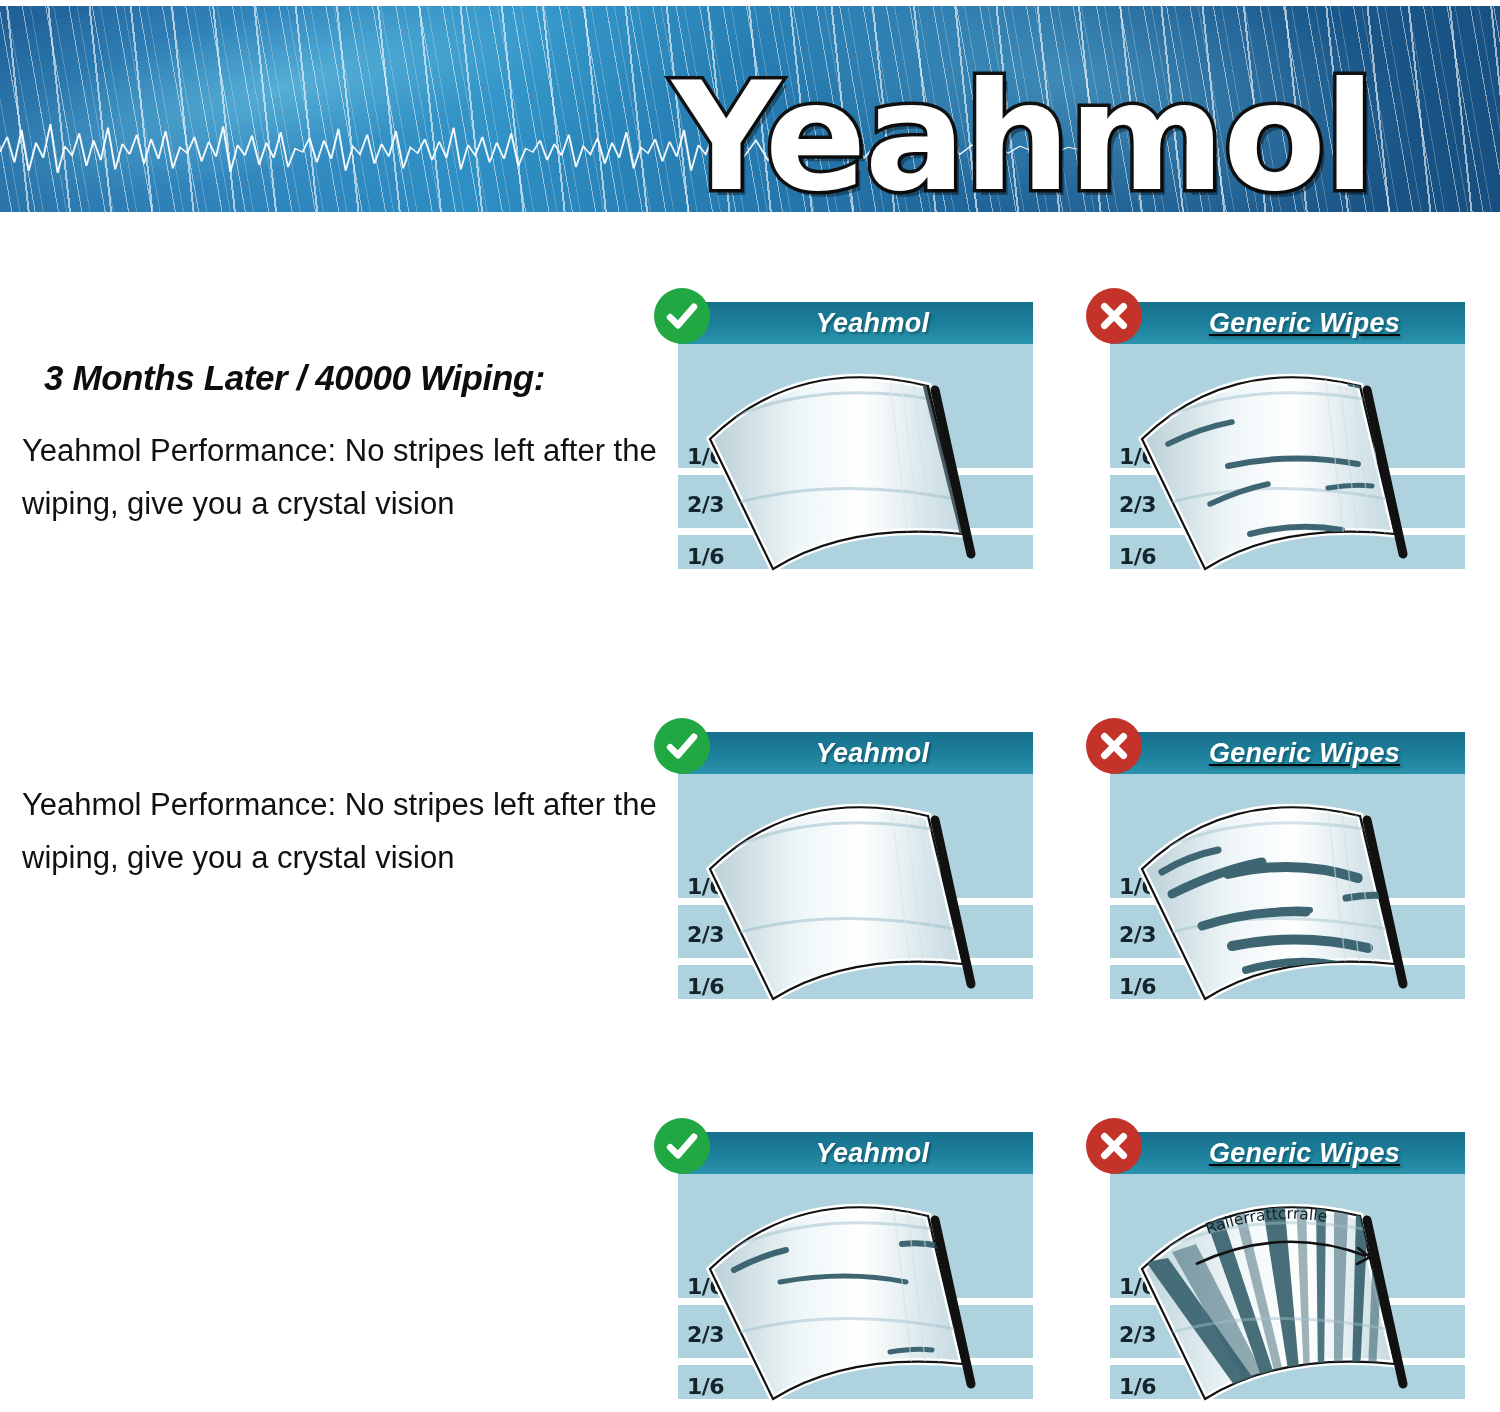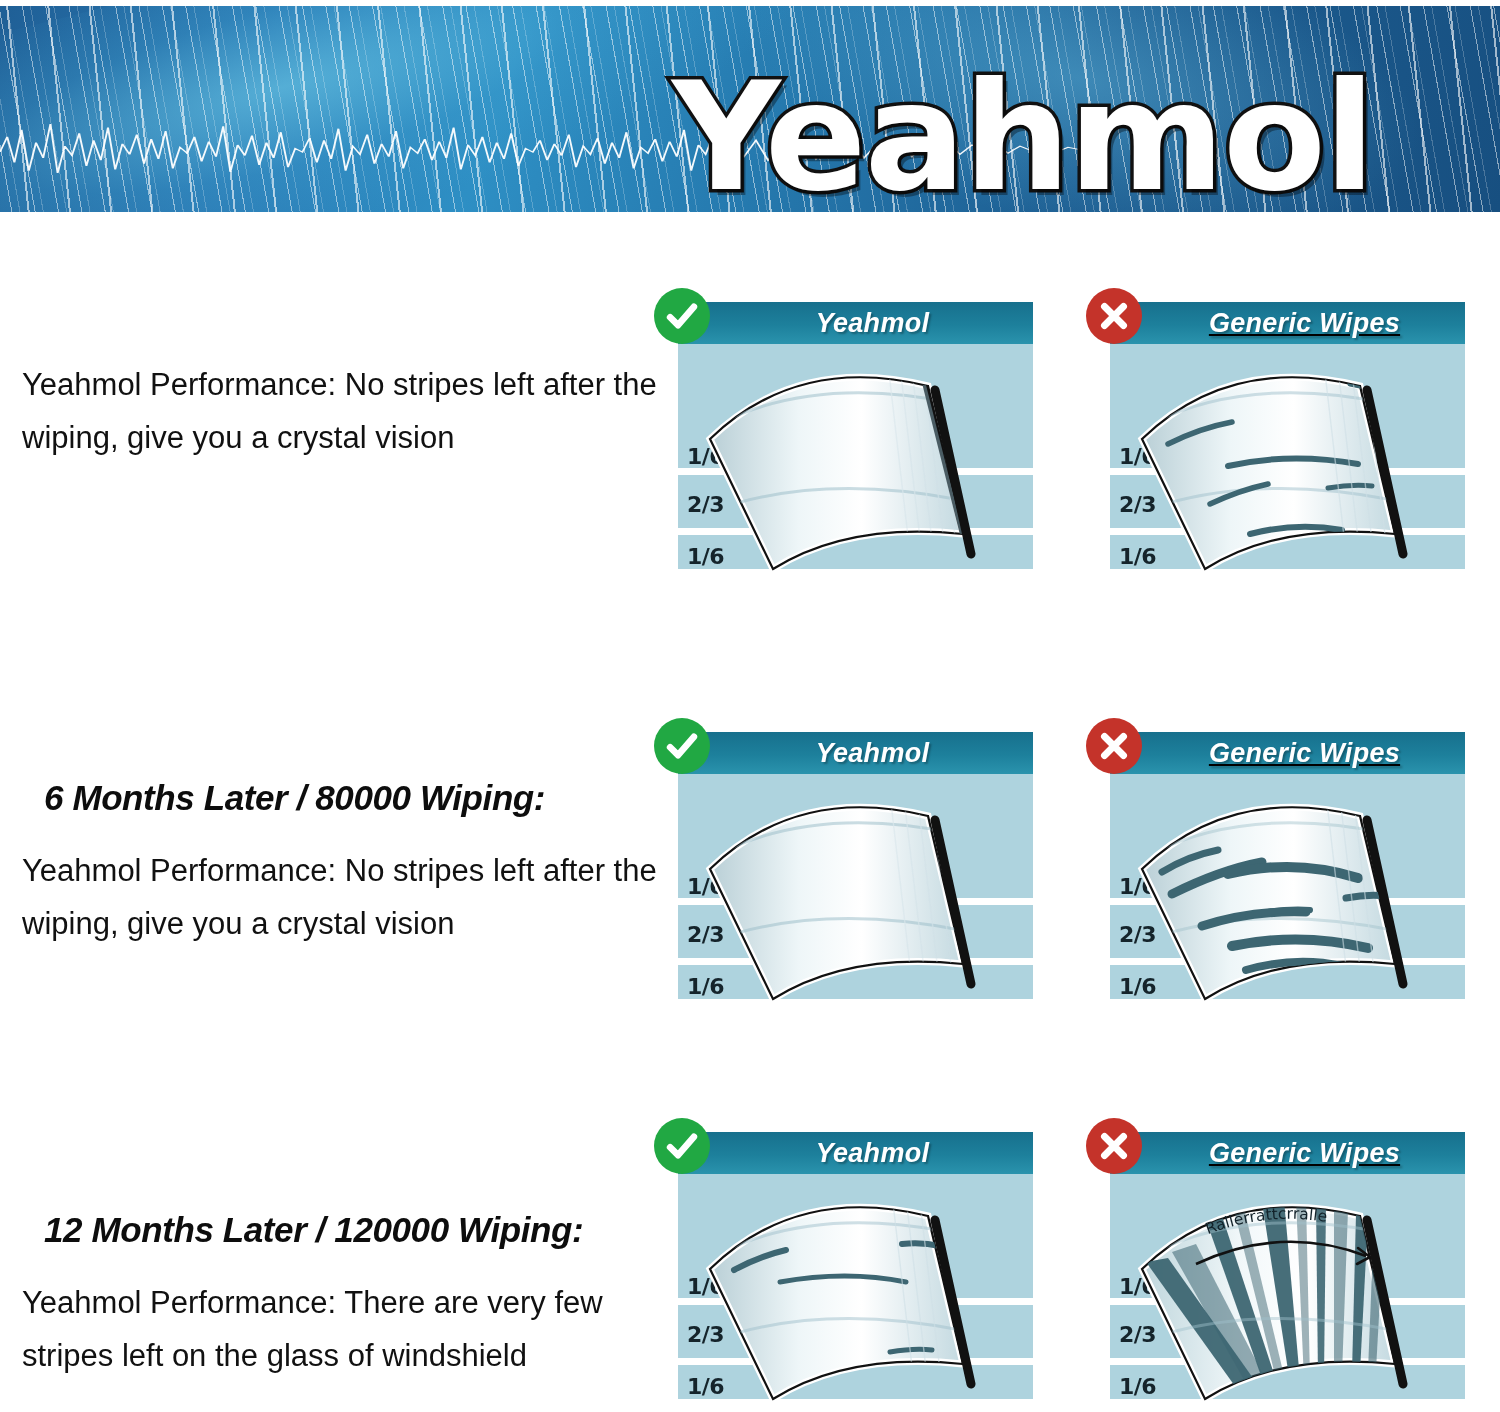--- a/index.html
+++ b/index.html
@@ -146,20 +146,21 @@
                    L770 46 L780 60 L790 44 L800 64 L810 48 L820 58 L830 46 L840 62
                    L850 50 L860 58 L870 48 L880 60 L890 52 L900 56" fill="none"></path>
         </g>
       </svg>
     </div>
     <div class="brand">Yeahmol</div>
   </div>
 
   <div class="row row1 r1">
     <div class="textcol">
+      <div class="head">3 Months Later / 40000 Wiping:</div>
       <div class="body-txt">Yeahmol Performance: No stripes left after the wiping, give you a crystal vision</div>
     </div>
 
     <div class="card left">
       <div class="card-head">
         <div class="badge ok">
           <svg viewBox="0 0 24 24">
               <path d="M4.5 12.8 L9.5 17.8 L19.5 6.2" fill="none" stroke="#fff" stroke-width="4.2" stroke-linecap="round" stroke-linejoin="round"></path>
             </svg>
         </div>
@@ -262,21 +263,20 @@
             </g>
             <path d="M257 46 L293 210" stroke="#111" stroke-width="9" fill="none" stroke-linecap="round"></path>
           </svg>
         </div>
       </div>
     </div>
   </div>
 
   <div class="row row2 r2">
     <div class="textcol">
-      <div class="head">6 Months Later / 80000 Wiping:</div>
       <div class="body-txt">Yeahmol Performance: No stripes left after the wiping, give you a crystal vision</div>
     </div>
 
     <div class="card left">
       <div class="card-head">
         <div class="badge ok">
           <svg viewBox="0 0 24 24">
               <path d="M4.5 12.8 L9.5 17.8 L19.5 6.2" fill="none" stroke="#fff" stroke-width="4.2" stroke-linecap="round" stroke-linejoin="round"></path>
             </svg>
         </div>
@@ -374,24 +374,20 @@
               </g>
             </g>
             <path d="M257 46 L293 210" stroke="#111" stroke-width="9" fill="none" stroke-linecap="round"></path>
           </svg>
         </div>
       </div>
     </div>
   </div>
 
   <div class="row row3 r3">
-    <div class="textcol">
-      <div class="head">12 Months Later / 120000 Wiping:</div>
-      <div class="body-txt">Yeahmol Performance: There are very few stripes left on the glass of windshield</div>
-    </div>
 
     <div class="card left">
       <div class="card-head">
         <div class="badge ok">
           <svg viewBox="0 0 24 24">
               <path d="M4.5 12.8 L9.5 17.8 L19.5 6.2" fill="none" stroke="#fff" stroke-width="4.2" stroke-linecap="round" stroke-linejoin="round"></path>
             </svg>
         </div>
         <span class="title">Yeahmol</span>
       </div>

